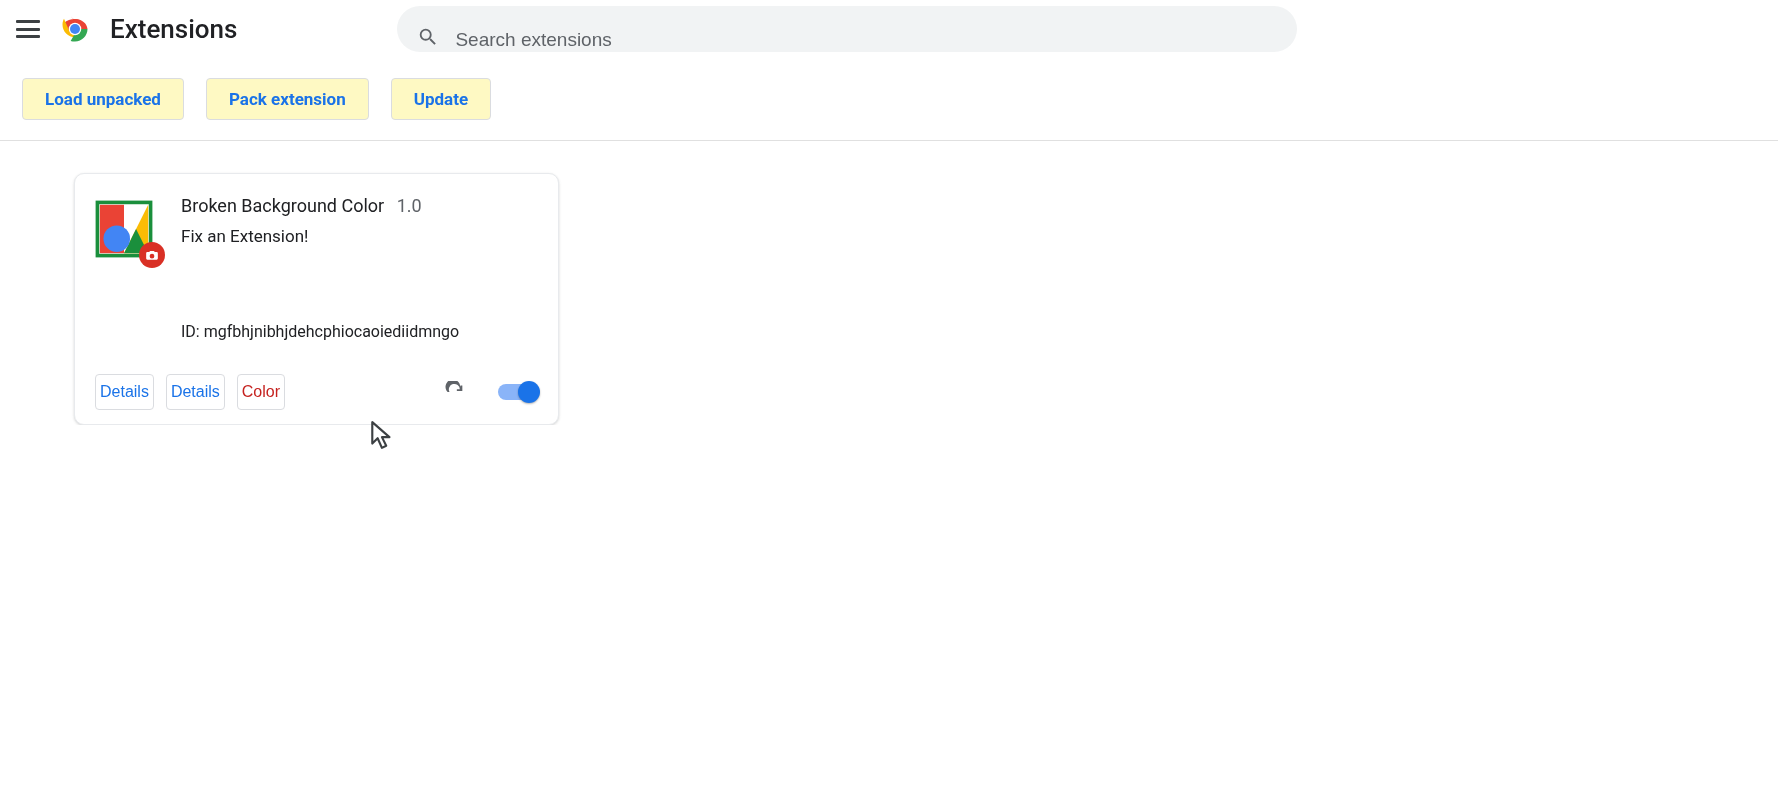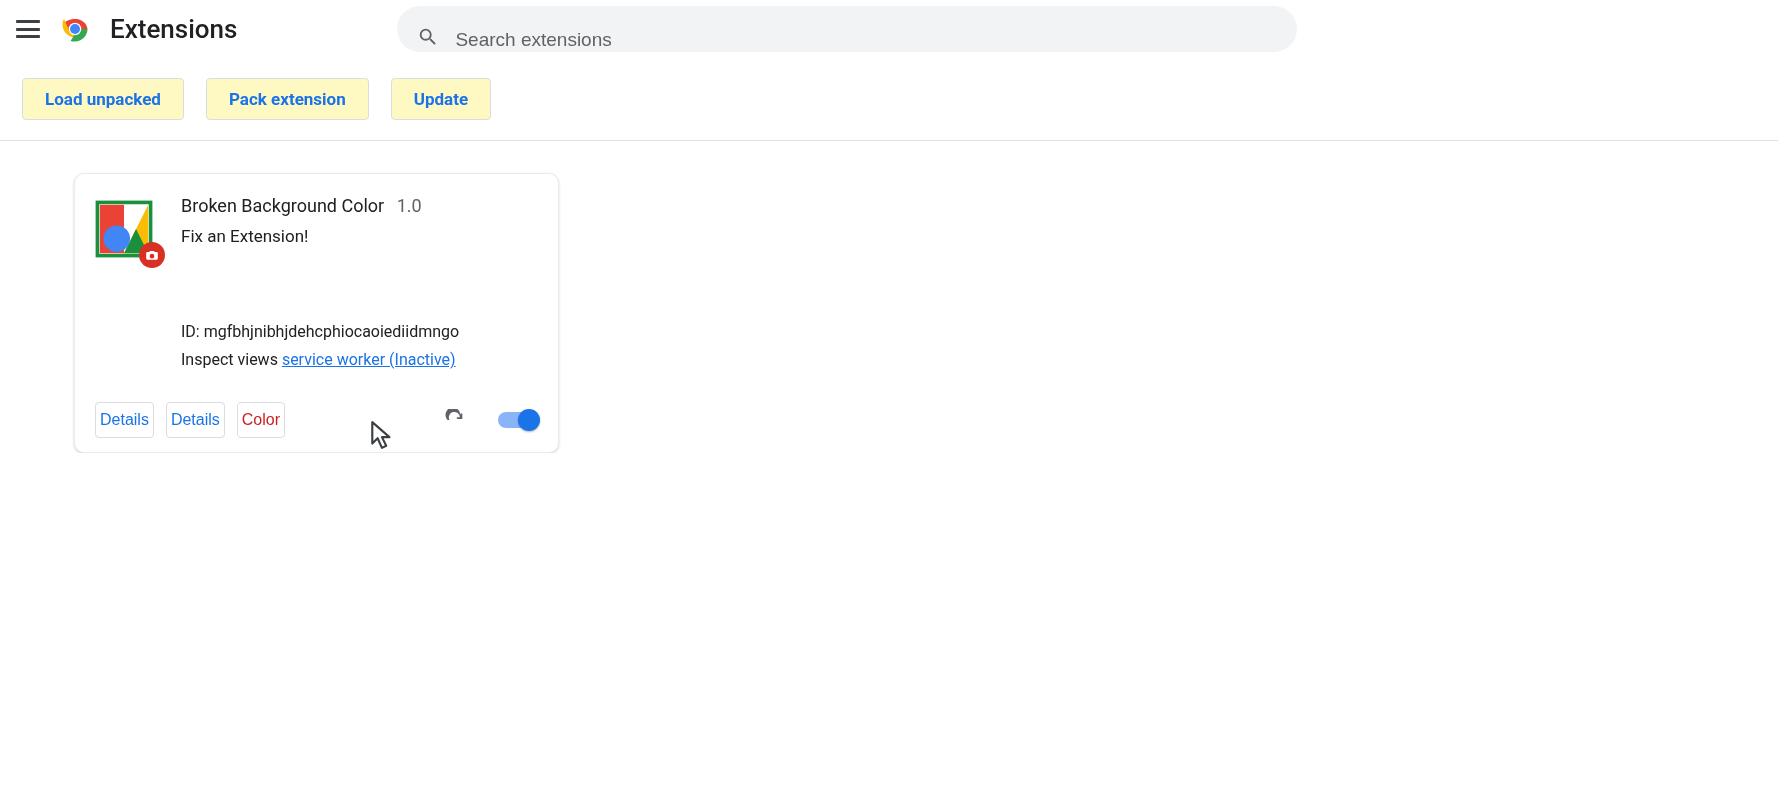--- a/index.html
+++ b/index.html
@@ -265,24 +265,20 @@
         <div class="card-title-row">
           <span class="card-name">Broken Background Color</span>
           <span class="card-version">1.0</span>
         </div>
         <div class="card-desc">Fix an Extension!</div>
         <div class="card-meta">
           <div>
             <span>ID:</span>
             <span>mgfbhjnibhjdehcphiocaoiediidmngo</span>
           </div>
-          <div>
-            <span>Inspect views</span>
-            <a class="inspect-link">service worker (Inactive)</a>
-          </div>
         </div>
       </div>
     </div>
     <div class="card-footer">
       <button class="btn-small btn-blue">Details</button>
       <button class="btn-small btn-blue">Details</button>
       <button class="btn-small btn-red">Color</button>
       <div class="spacer"></div>
       <div class="reload-btn">
         <svg viewBox="0 0 24 24">

